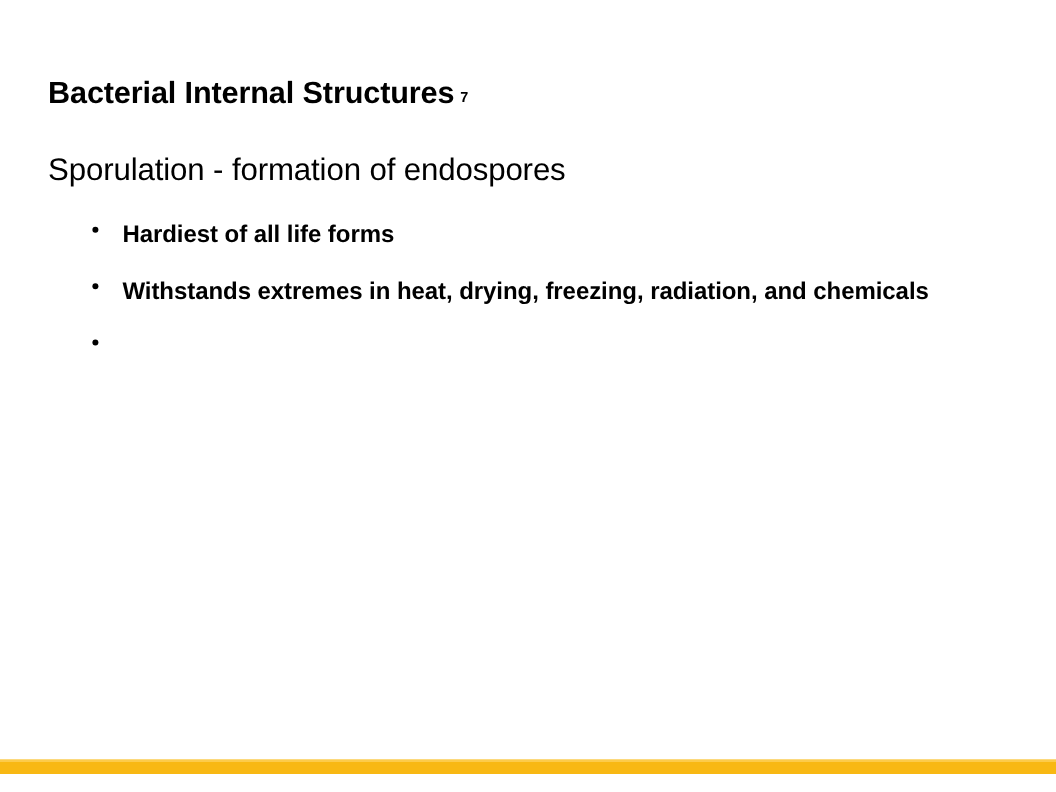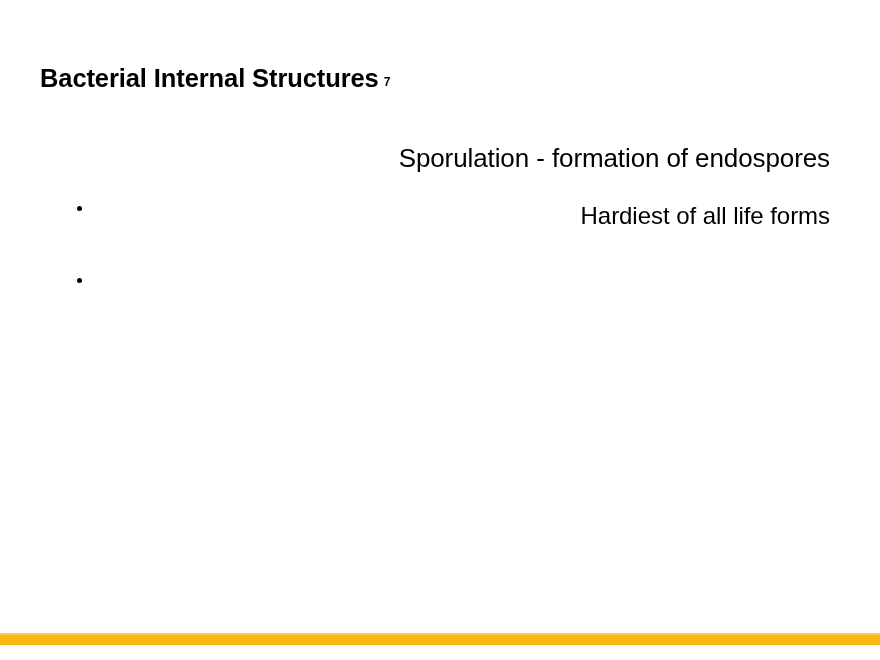--- a/index.html
+++ b/index.html
@@ -46,46 +46,46 @@
     margin-left: 5px;
     vertical-align: baseline;
     position: relative;
     top: -1px;
   }
 
   
   .body-block {
     position: absolute;
     left: 40px;
-    top: 143px;
+    top: 126px;
     width: 790px;
-    text-align: right;
   }
 
   .level1 {
     font-size: 26px;
     line-height: 1.18;
     letter-spacing: -0.1px;
     white-space: nowrap;
     margin: 0;
   }
 
   .bullet-list {
     list-style: none;
     margin: 0;
     padding: 0;
   }
 
   .bullet-item {
     position: relative;
     padding-left: 62px;
-    font-size: 24px;
+    font-size: 20px;
     line-height: 1.36;
     letter-spacing: -0.05px;
     margin: 0;
+    font-weight: bold;
   }
 
   .bullet-item .bullet-dot {
     position: absolute;
     left: 37px;
     top: 6px;
     width: 5px;
     height: 5px;
     border-radius: 50%;
     background: #000000;
@@ -123,20 +123,24 @@
     <div class="gap-after-l1a"></div>
 
     <ul class="bullet-list">
       <li class="bullet-item">
         <span class="bullet-dot"></span>
         <span>Hardiest of all life forms</span>
       </li>
 
       <li class="gap-between-bullets"></li>
 
+      <li class="bullet-item">
+        <span class="bullet-dot"></span>
+        <span>Withstands extremes in heat, drying, freezing, radiation, and chemicals</span>
+      </li>
 
       <li class="gap-between-bullets"></li>
 
       <li class="bullet-item">
         <span class="bullet-dot"></span>
       </li>
     </ul>
 
     <div class="gap-before-l1b"></div>
 

